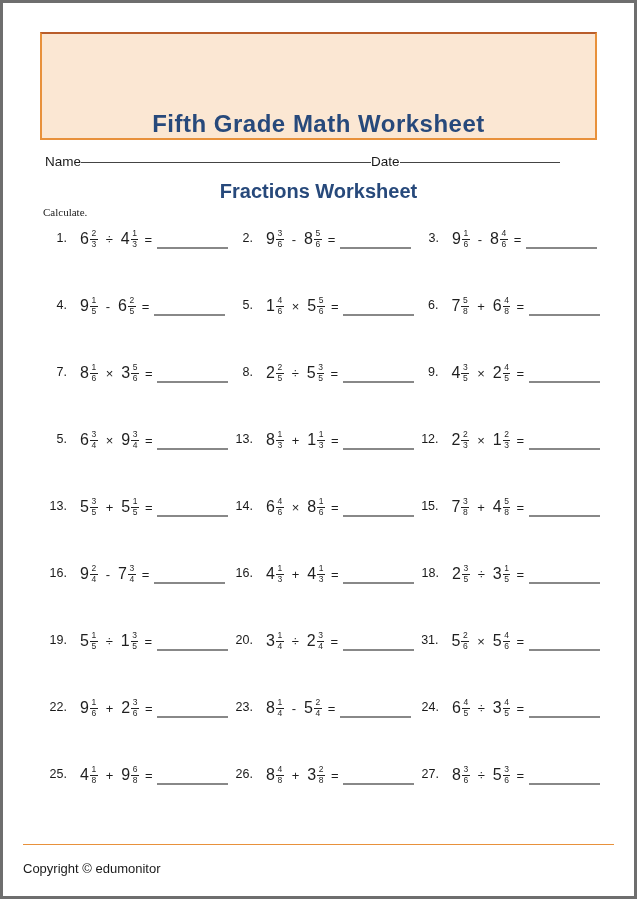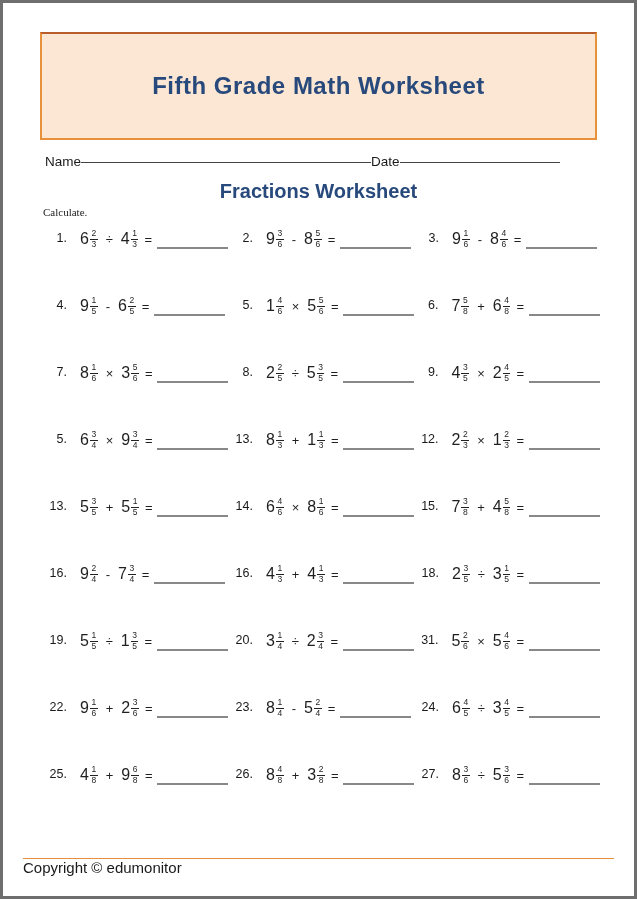--- a/index.html
+++ b/index.html
@@ -10,21 +10,21 @@
     background: #ffffff;
     position: relative;
     overflow: hidden;
   }
   .header-box {
     margin: 29px 37px 0 37px;
     height: 108px;
     background: #fbe7d3;
     border: 2px solid #e8913b;
     border-top: 2px solid #b95d2b;
-    display: flex; align-items: center; justify-content: center;
+    display: flex; align-items: flex-end; justify-content: center;
   }
   .header-box h1 {
     font-size: 24px; font-weight: bold; color: #27497b; letter-spacing: 0.5px;
   }
   .name-date-row {
     margin: 14px 45px 0 42px;
     display: flex; align-items: center;
     font-size: 13.5px; color: #1a1a1a;
   }
   .fill-line {
@@ -64,23 +64,23 @@
   .op { margin: 0 8px; font-size: 13px; }
   .eq { margin-left: 6px; font-size: 13px; }
   .blank {
     display: inline-block; width: 71px; height: 1px;
     border-bottom: 2px solid #888;
     margin-left: 5px; transform: translateY(9px);
   }
   .footer {
     position: absolute; left: 20px; right: 20px; bottom: 20px;
     border-top: 1.5px solid #e8913b;
-    padding-top: 0;
+    padding-top: 16px;
     display: flex; justify-content: space-between;
-    font-size: 15px; color: #1a1a1a; gap: 8px;
+    font-size: 13px; color: #1a1a1a; gap: 8px;
   }
 </style>
 </head>
 <body>
 
 <div class="page">
 
   <div class="header-box">
     <h1>Fifth Grade Math Worksheet</h1>
   </div>

